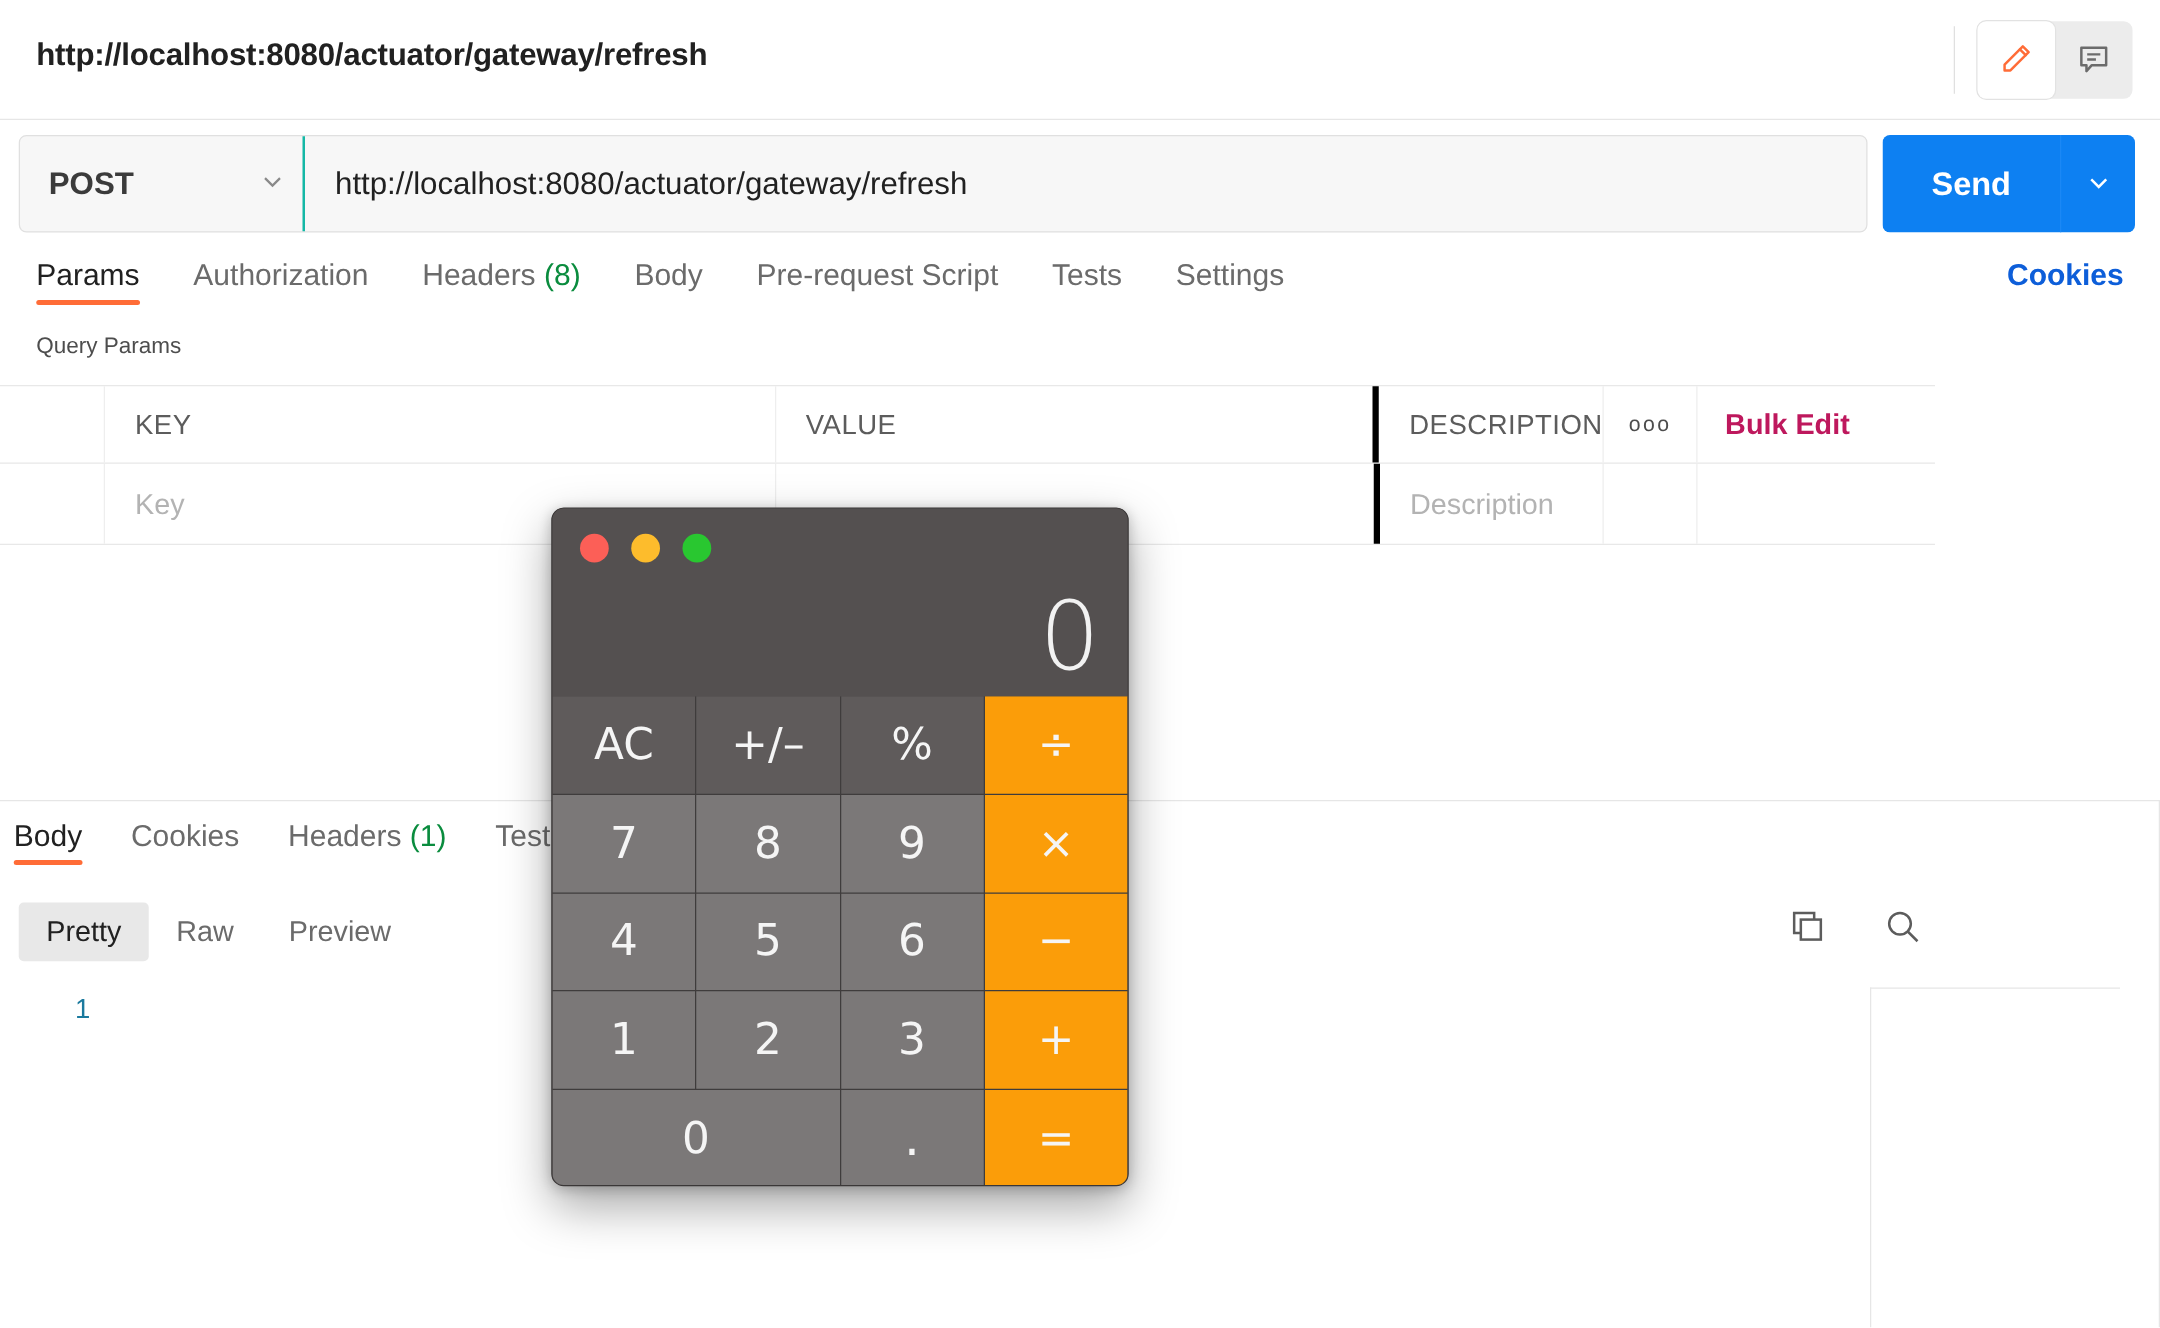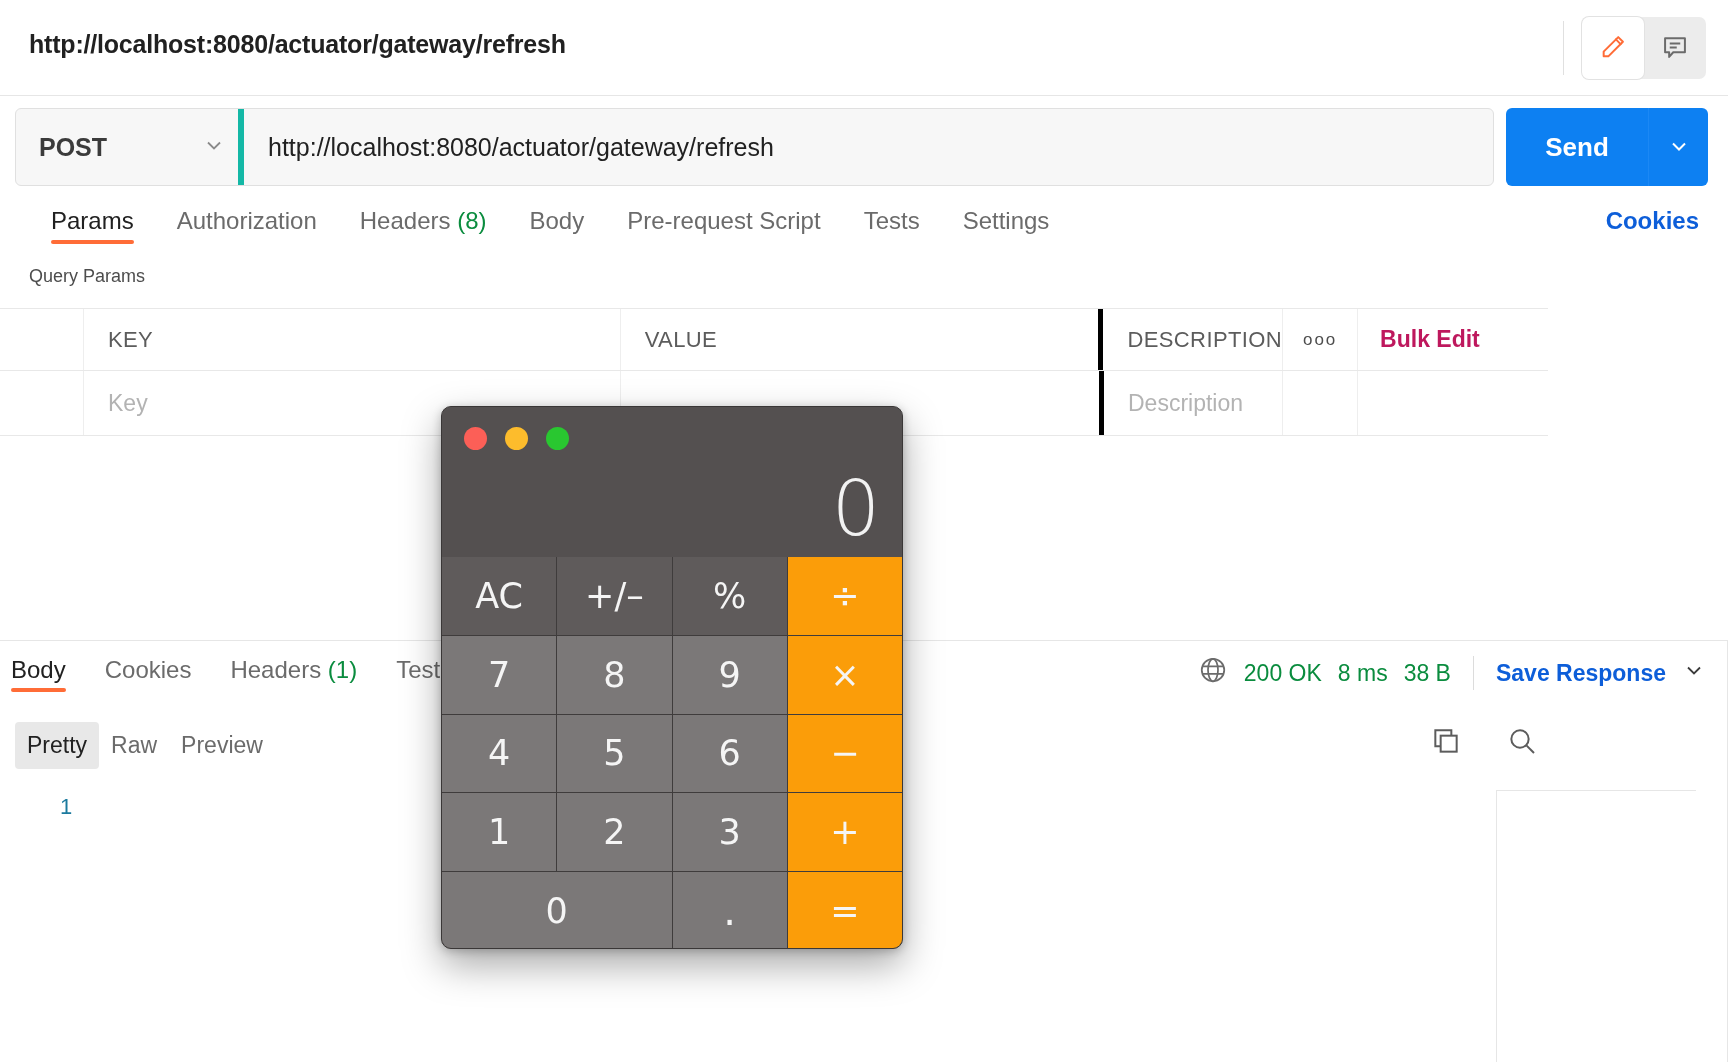--- a/index.html
+++ b/index.html
@@ -110,21 +110,21 @@
     border-radius: 6px;
     background: #f7f7f7;
     display: flex;
     align-items: stretch;
   }
   .method-box {
     width: 228px;
     display: flex; align-items: center;
     justify-content: space-between;
     padding: 0 12px 0 23px;
-    border-right: 6px solid #14b8a6;
+    border-right: 2px solid #14b8a6;
     cursor: pointer;
   }
   .method-label {
     font-size: 25px;
     font-weight: 600;
     color: #3b3b3b;
   }
   .url-input {
     flex: 1;
     border: none;
@@ -162,21 +162,20 @@
     cursor: pointer;
   }
 
   
   .reqtabs {
     position: absolute;
     left: 0; top: 199px;
     width: 1728px; height: 62px;
     display: flex;
     align-items: flex-start;
-    padding-left: 22px;
   }
   .tab {
     position: relative;
     padding: 8px 0 0 0;
     margin-right: 43px;
     font-size: 24px;
     color: #6b6b6b;
     cursor: pointer;
     white-space: nowrap;
   }
@@ -284,21 +283,21 @@
   .viewtabs {
     position: absolute;
     left: 15px; top: 720px;
     display: flex;
     align-items: center;
     height: 50px;
   }
   .vtab {
     font-size: 23px;
     color: #6b6b6b;
-    padding: 10px 12px;
+    padding: 10px 22px;
     border-radius: 4px;
     cursor: pointer;
   }
   .vtab.active { background: #e8e8e8; color: #212121; }
   .resp-actions {
     position: absolute;
     right: 190px; top: 725px;
     display: flex;
     gap: 44px;
     align-items: center;
@@ -511,39 +510,20 @@
     </div>
     <div class="rtab">
       <span>Headers</span>
       <span class="cnt">(1)</span>
     </div>
     <div class="rtab">
       <span>Test</span>
     </div>
   </div>
 
-  <div class="resp-status">
-    <span>
-      <svg width="30" height="30" viewBox="0 0 24 24" fill="none" stroke="#6b6b6b" stroke-width="1.4">
-        <circle cx="12" cy="12" r="9"></circle>
-        <ellipse cx="12" cy="12" rx="4" ry="9"></ellipse>
-        <path d="M3.2 9h17.6M3.2 15h17.6"></path>
-      </svg>
-    </span>
-    <span class="status-green">200 OK</span>
-    <span class="status-green">8 ms</span>
-    <span class="status-green">38 B</span>
-    <span class="statdiv"></span>
-    <span class="save-response">Save Response</span>
-    <span>
-      <svg width="24" height="24" viewBox="0 0 24 24" fill="none" stroke="#3b3b3b" stroke-width="1.8">
-        <path d="M6 9.5l6 6 6-6"></path>
-      </svg>
-    </span>
-  </div>
 
   <div class="viewtabs">
     <div class="vtab active">Pretty</div>
     <div class="vtab">Raw</div>
     <div class="vtab">Preview</div>
   </div>
 
   <div class="resp-actions">
     <span>
       <svg width="32" height="32" viewBox="0 0 24 24" fill="none" stroke="#5c5c5c" stroke-width="1.5">

